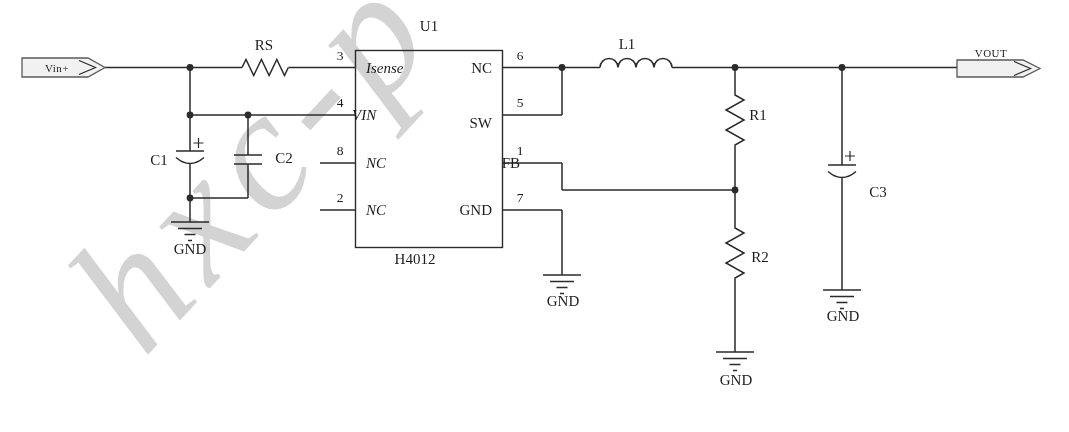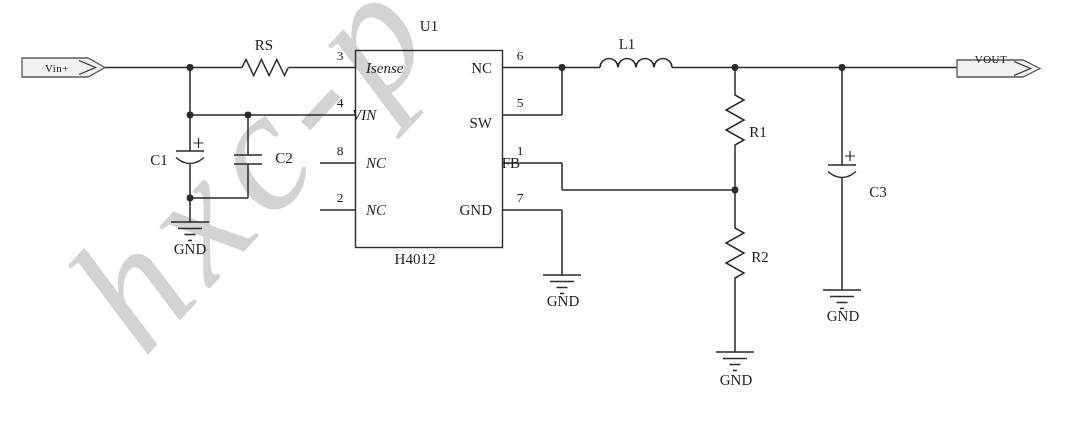--- a/index.html
+++ b/index.html
@@ -85,27 +85,27 @@
       <polygon class="flagshape" points="22,58 88,58 105,67.5 88,77 22,77"></polygon>
       <path class="wire thin" d="M79,60.5 L95.5,67.5 L79,74.5"></path>
     </g>
     <g>
       <polygon class="flagshape" points="957,60 1023,60 1040,68.5 1023,77 957,77"></polygon>
       <path class="wire thin" d="M1014,61.5 L1030.5,68.5 L1014,75.5"></path>
     </g>
   </svg>
 
   <span class="lbl flaglbl" style="left:57px;top:67.5px">Vin+</span>
-  <span class="lbl flaglbl" style="left:991px;top:59px">VOUT</span>
+  <span class="lbl flaglbl" style="left:991px;top:53px">VOUT</span>
 
   <span class="lbl" style="left:264px;top:45px">RS</span>
   <span class="lbl" style="left:429px;top:26px">U1</span>
   <span class="lbl" style="left:415px;top:259px">H4012</span>
   <span class="lbl" style="left:627px;top:44px">L1</span>
-  <span class="lbl" style="left:758px;top:132px">R1</span>
+  <span class="lbl" style="left:758px;top:115px">R1</span>
   <span class="lbl" style="left:760px;top:257px">R2</span>
   <span class="lbl" style="left:159px;top:160px">C1</span>
   <span class="lbl" style="left:284px;top:158px">C2</span>
   <span class="lbl" style="left:878px;top:192px">C3</span>
 
   <span class="lbl num" style="left:340px;top:56px">3</span>
   <span class="lbl num" style="left:340px;top:103px">4</span>
   <span class="lbl num" style="left:340px;top:151px">8</span>
   <span class="lbl num" style="left:340px;top:198px">2</span>
   <span class="lbl num" style="left:520px;top:56px">6</span>

